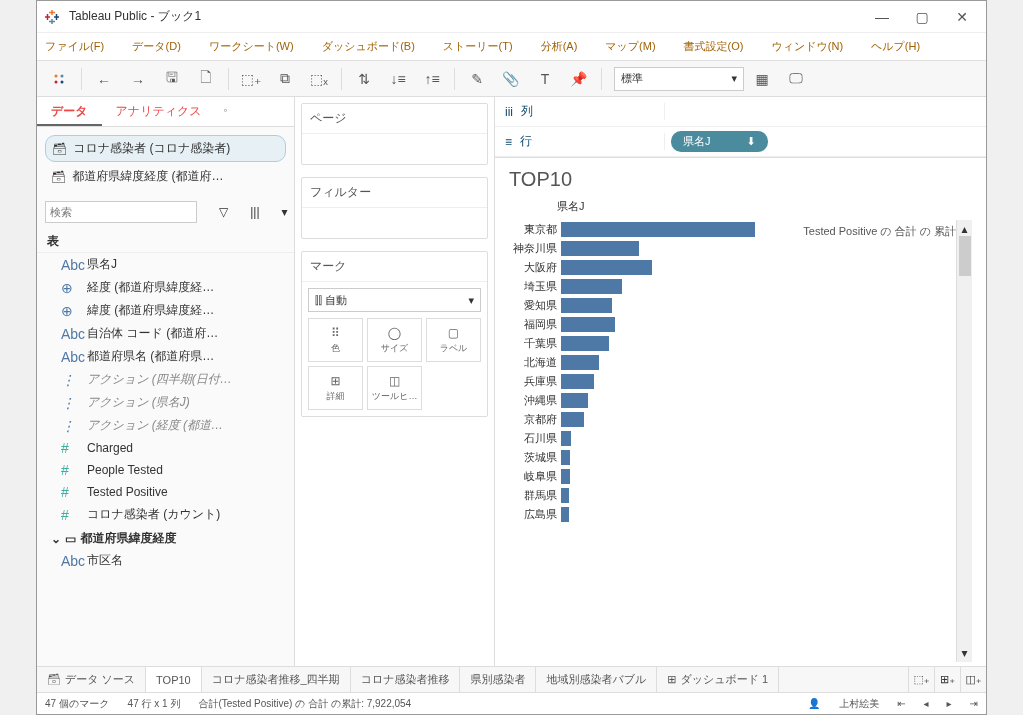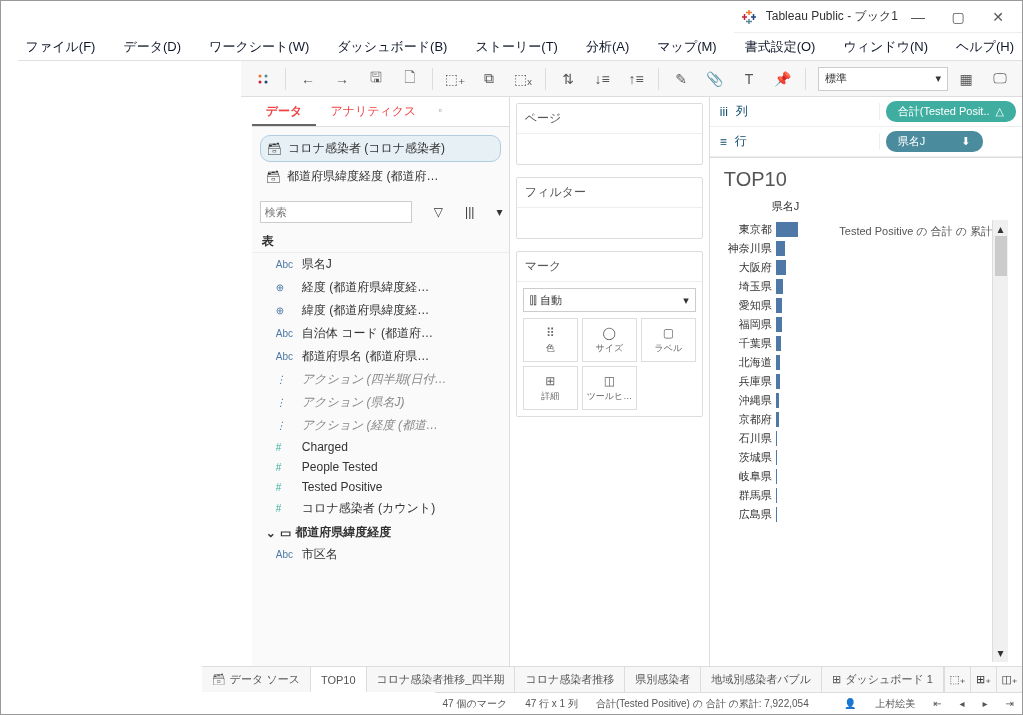--- a/index.html
+++ b/index.html
@@ -1,43 +1,43 @@
 <!DOCTYPE html>
 <html><head>
 <meta charset="utf-8">
 <style>
   * { box-sizing: border-box; font-family: "Meiryo", "Segoe UI", sans-serif; }
   body { margin: 0; padding: 0; background: #f0f0f0; font-size: 12px; color: #333; }
-  .window { width: 1023px; height: 715px; background: #fff; border: 1px solid #999; display: flex; flex-direction: column; margin: 0 auto; align-items: flex-end; }
+  .window { width: 951px; height: 715px; background: #fff; border: 1px solid #999; display: flex; flex-direction: column; margin: 0 auto; }
   .titlebar { height: 32px; display: flex; align-items: center; padding: 0 4px; background: #fff; border-bottom: 1px solid #eee; }
   .titlebar .logo { width: 22px; height: 22px; margin-right: 6px; display: flex; align-items: center; justify-content: center; }
   .titlebar .title { flex: 1; font-size: 12px; }
   .winbtns { display: flex; }
   .winbtn { width: 40px; height: 28px; display: flex; align-items: center; justify-content: center; font-size: 14px; color: #555; }
   .menubar { height: 28px; display: flex; align-items: center; padding: 0 8px; gap: 28px; border-bottom: 1px solid #e0e0e0;}
-  .menubar span { font-size: 13px; color: #0f172a; }
+  .menubar span { font-size: 11px; color: #a16207; }
   .toolbar { height: 36px; background: #f7f7f7; border-bottom: 1px solid #ddd; display: flex; align-items: center; padding: 0 6px; gap: 2px; }
   .tbtn { width: 32px; height: 30px; display: flex; align-items: center; justify-content: center; color: #555; font-size: 14px; border-right: none; }
   .tsep { width: 1px; height: 22px; background: #ddd; margin: 0 4px; }
   .tdrop { min-width: 130px; height: 24px; border: 1px solid #ccc; background: #fff; display: flex; align-items: center; padding: 0 6px; font-size: 11px; margin-left: 6px; }
   .main { flex: 1; display: flex; overflow: hidden; }
   .leftpane { width: 258px; border-right: 1px solid #ddd; display: flex; flex-direction: column; background: #fafafa; }
   .lefttabs { display: flex; height: 30px; border-bottom: 1px solid #ddd; background: #fff; }
   .lefttab { padding: 6px 14px; font-size: 12px; color: #ef4444; cursor: pointer; }
   .lefttab.active { font-weight: bold; border-bottom: 2px solid #666; }
   .pin { padding: 6px 8px; color: #888; }
   .datasources { padding: 6px 4px; }
   .ds-item { display: flex; align-items: center; padding: 4px 6px; border-radius: 10px; margin: 2px 4px; font-size: 12px; gap: 6px; }
   .ds-item.sel { background: #e6f0f5; border: 1px solid #b0cde0; }
   .searchrow { display: flex; align-items: center; padding: 4px 8px; gap: 22px; }
   .searchrow input { flex: 1; border: 1px solid #ccc; height: 22px; padding: 0 4px; font-size: 11px; }
   .section-h { padding: 6px 10px 2px; font-size: 12px; font-weight: bold; }
   .fields { overflow-y: auto; flex: 1; border-top: 1px solid #eee; }
   .field { display: flex; align-items: center; padding: 3px 10px 3px 24px; font-size: 12px; color: #333; gap: 6px; white-space: nowrap; overflow: hidden; }
-  .field .ftype { font-size: 10px; width: 20px; color: #4e79a7; }
+  .field .ftype { font-size: 14px; width: 20px; color: #4e79a7; }
   .field.measure .ftype { color: #3faea0; }
   .field.dim-italic { color: #888; font-style: italic; }
   .folder { padding: 4px 10px 2px 14px; font-size: 12px; font-weight: bold; display:flex; align-items:center; gap:4px;}
   .middlepane { width: 200px; border-right: 1px solid #ddd; display: flex; flex-direction: column; background: #fff; }
   .card { border: 1px solid #ddd; margin: 6px; border-radius: 2px; background: #fff; }
   .card-h { padding: 6px 8px; font-size: 12px; color: #555; border-bottom: 1px solid #eee; }
   .card-body { padding: 6px; min-height: 30px; }
   .marks-drop { border: 1px solid #ccc; height: 24px; display: flex; align-items: center; padding: 0 6px; font-size: 11px; justify-content: space-between; }
   .mark-grid { display: grid; grid-template-columns: 1fr 1fr 1fr; gap: 4px; margin-top: 6px; }
   .mark-cell { border: 1px solid #ddd; height: 44px; display: flex; flex-direction: column; align-items: center; justify-content: center; font-size: 9px; color: #666; gap: 2px; }
@@ -289,26 +289,20 @@
       </div>
     </div>
 
     <div class="rightpane">
       <div class="shelves">
         <div class="shelf">
           <div class="shelf-label">
               <span>iii</span>
               <span>列</span>
             </div>
-          <div class="shelf-body">
-              <div class="pill green">
-                <span>合計(Tested Posit..</span>
-                <span>△</span>
-              </div>
-            </div>
         </div>
         <div class="shelf">
           <div class="shelf-label">
               <span>≡</span>
               <span>行</span>
             </div>
           <div class="shelf-body">
               <div class="pill teal">
                 <span>県名J</span>
                 <span style="margin-left:30px">⬇</span>

